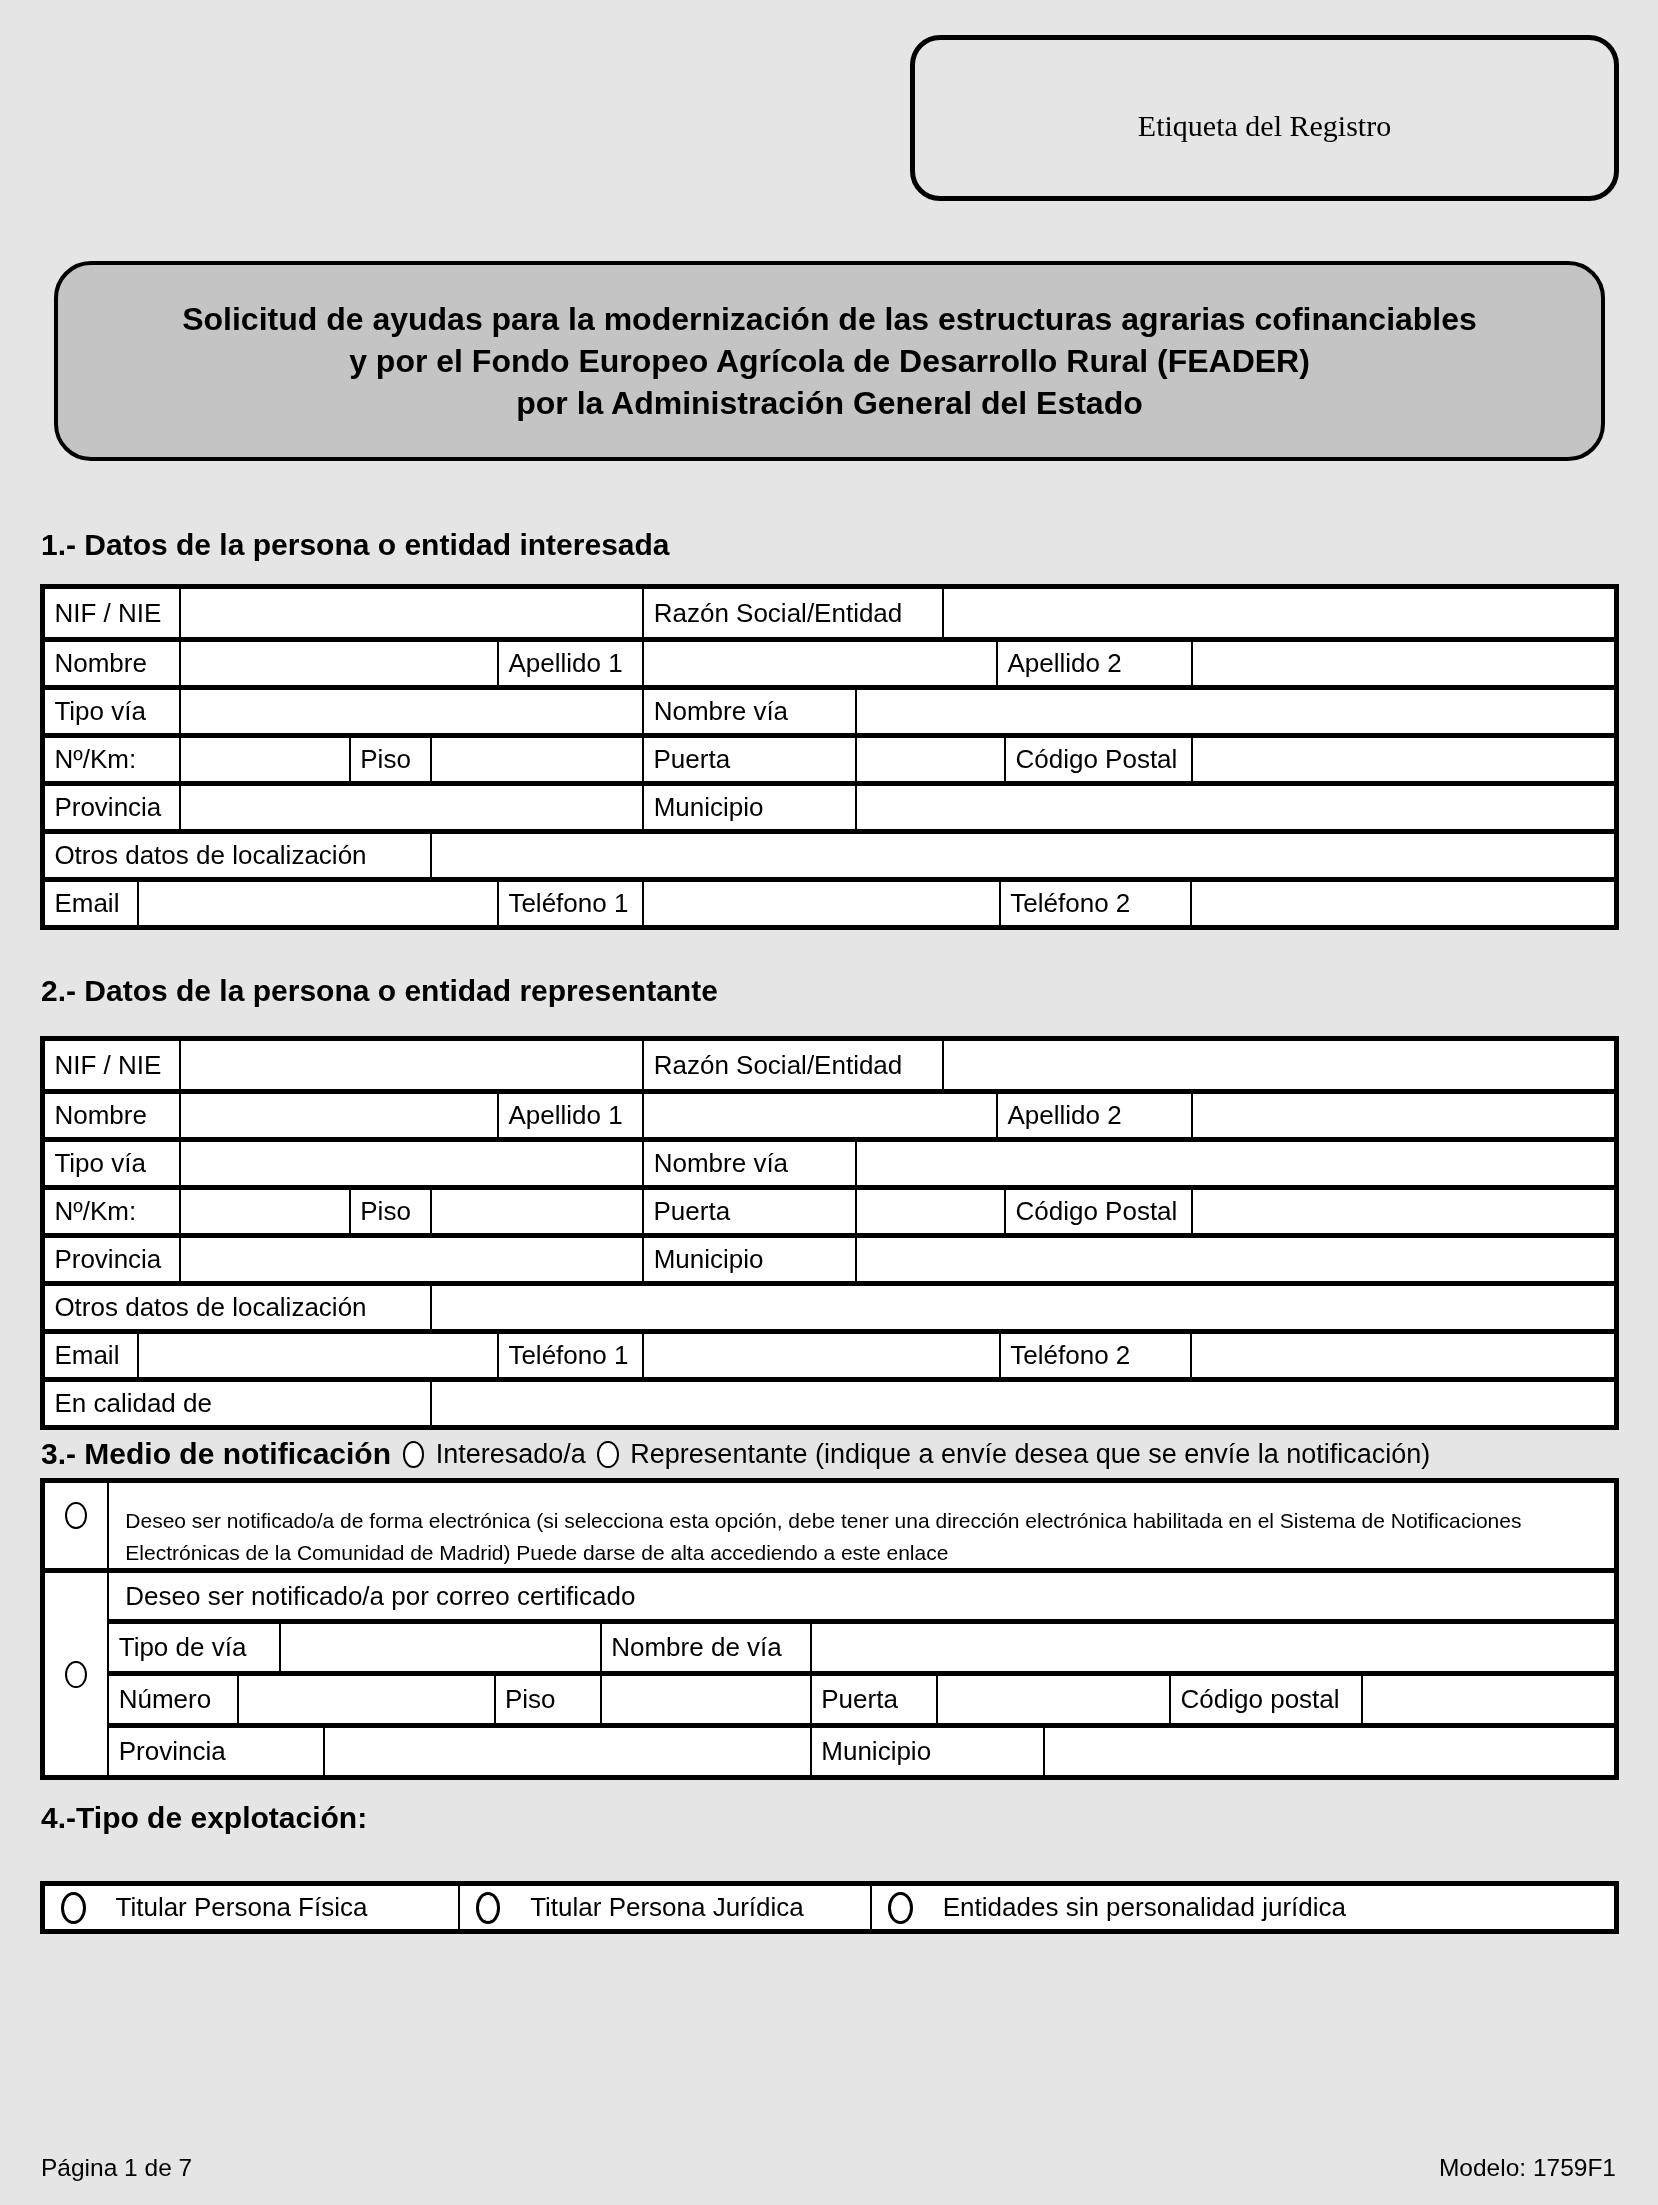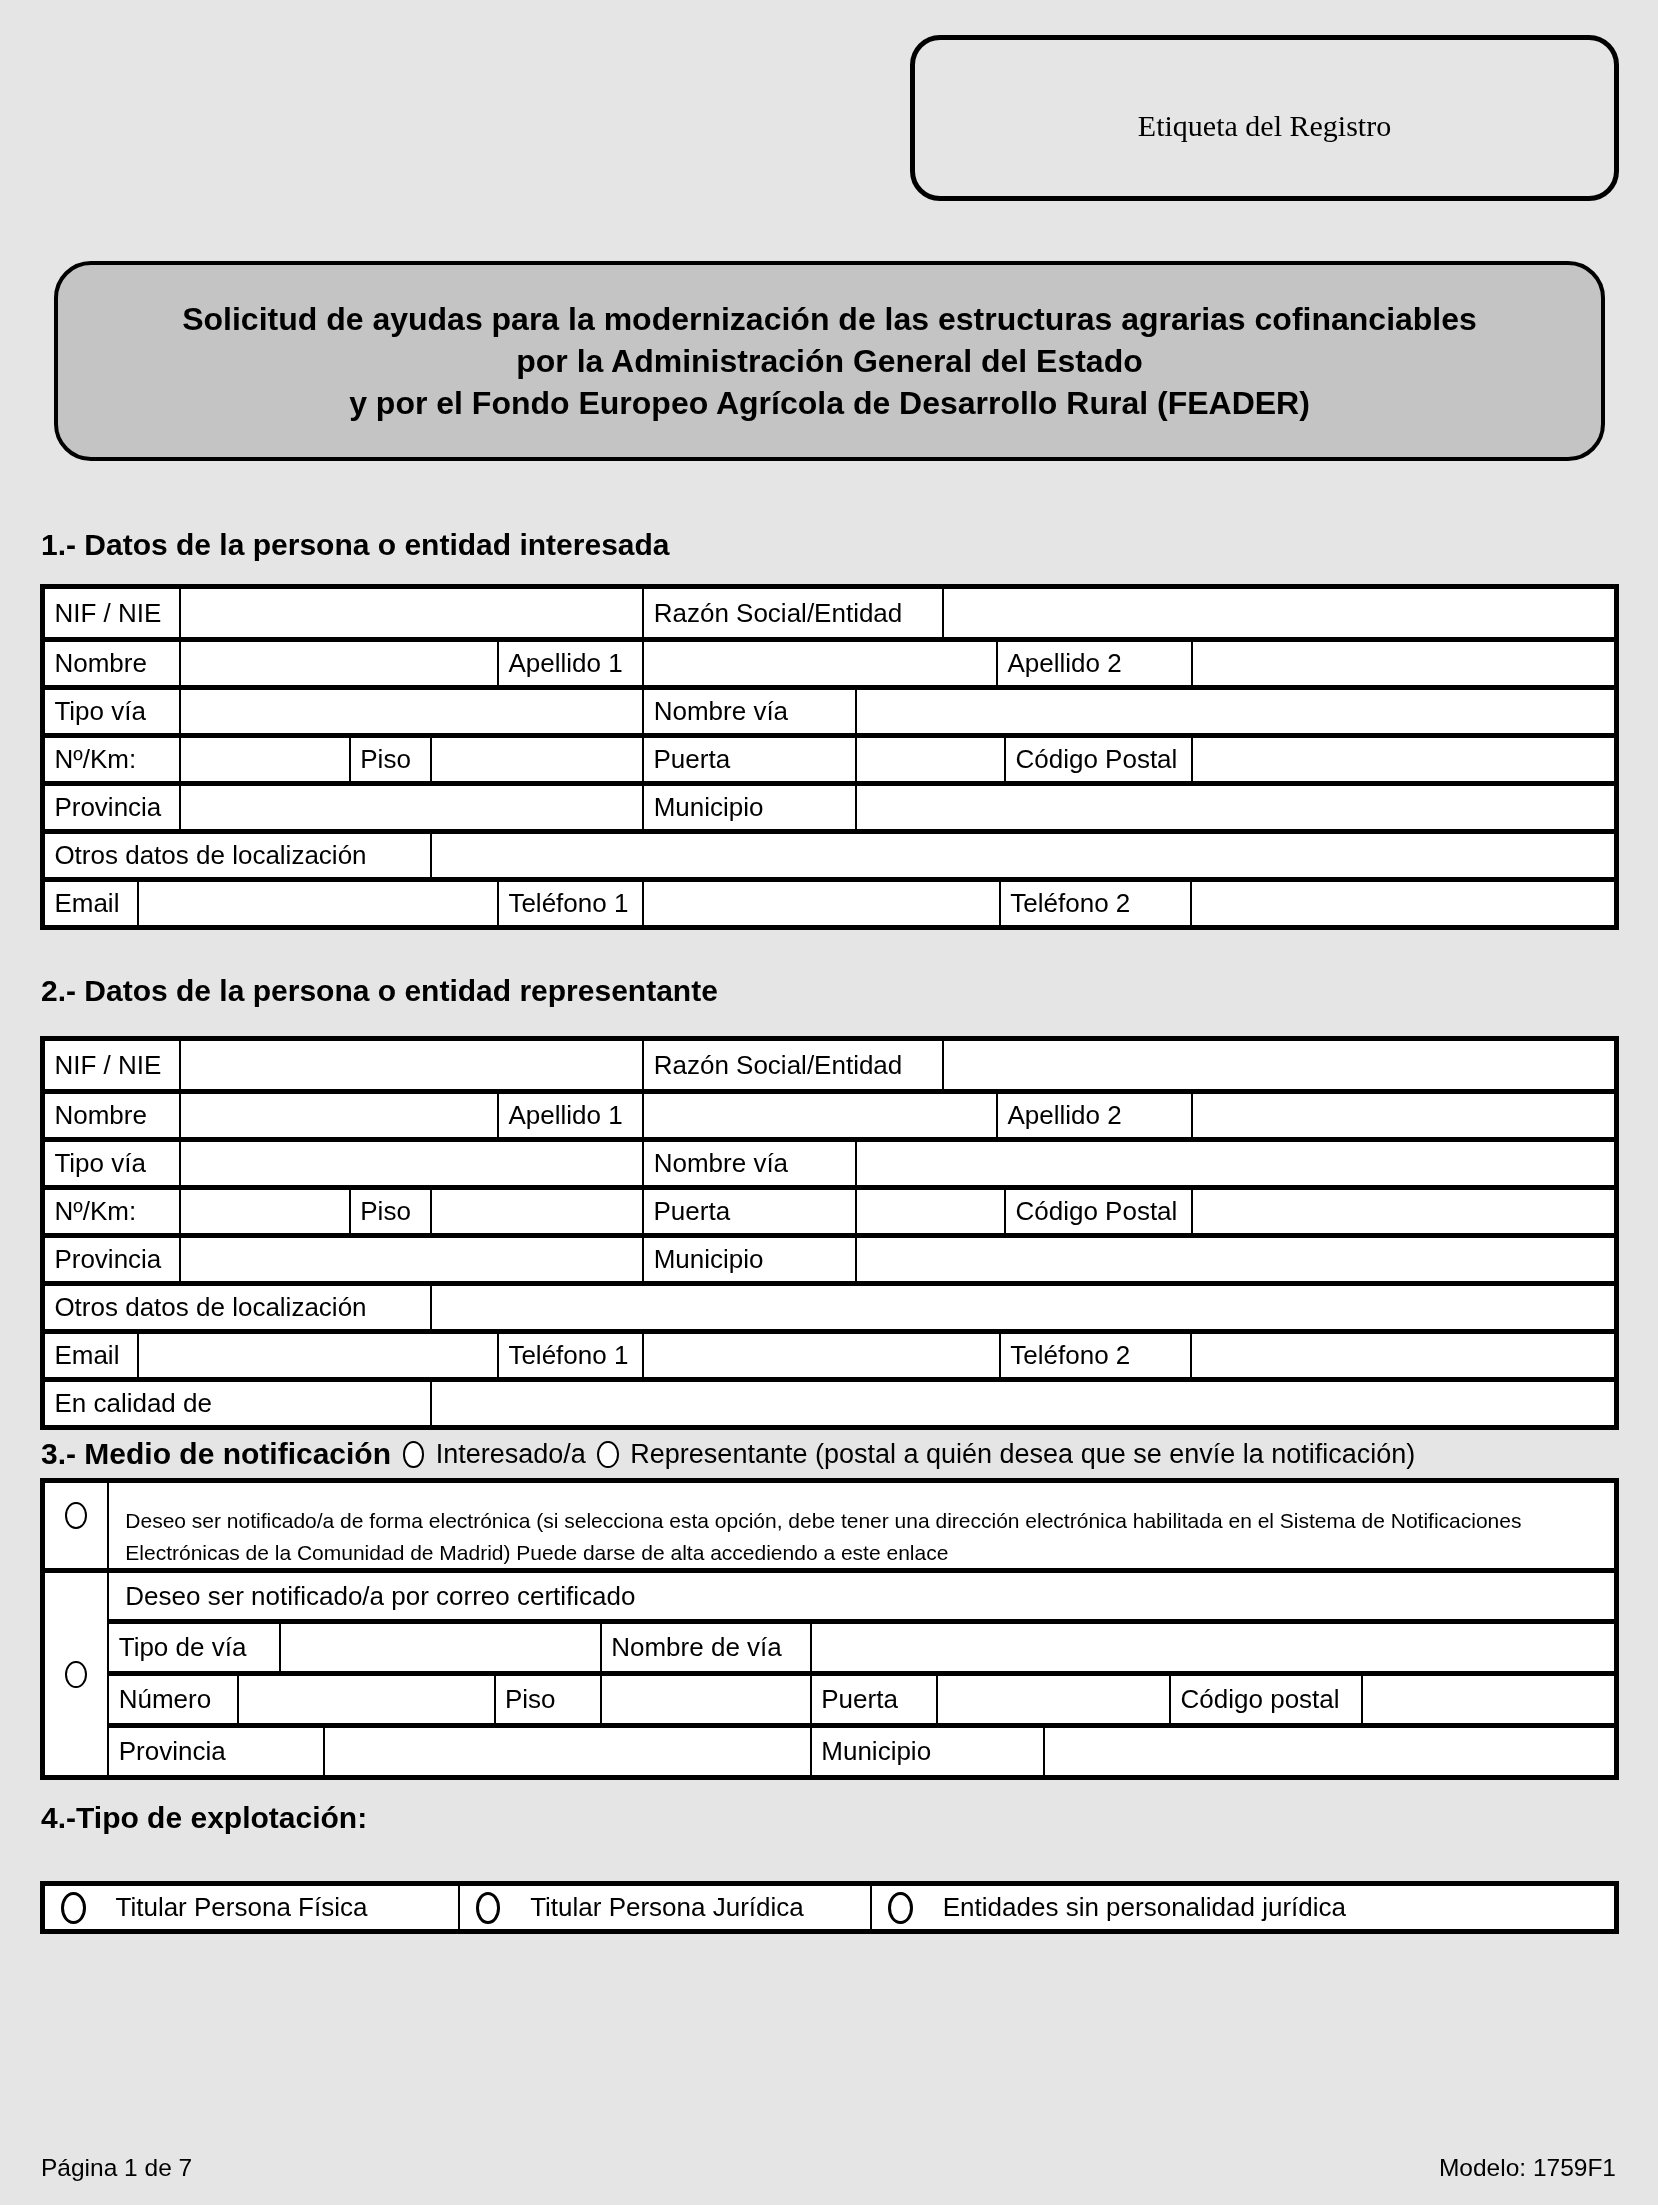--- a/index.html
+++ b/index.html
@@ -79,22 +79,22 @@
 <body>
 
 <div id="page">
 
   <div class="etiqueta">
     <span>Etiqueta del Registro</span>
   </div>
 
   <div class="titlebox" style="background: rgb(196, 196, 196);">
     <span>Solicitud de ayudas para la modernización de las estructuras agrarias cofinanciables</span>
+    <span>y por el Fondo Europeo Agrícola de Desarrollo Rural (FEADER)</span>
     <span>por la Administración General del Estado</span>
-    <span>y por el Fondo Europeo Agrícola de Desarrollo Rural (FEADER)</span>
   </div>
 
   <div class="sec-heading" style="top:528px;">1.- Datos de la persona o entidad interesada</div>
 
   <div class="tb" style="top:584px;">
     <div class="tr first">
       <div class="tc nb" style="flex:0 0 8.57%;">NIF / NIE</div>
       <div class="tc" style="flex:0 0 29.50%;"></div>
       <div class="tc" style="flex:0 0 19.10%;">Razón Social/Entidad</div>
       <div class="tc" style="flex:0 0 42.83%;"></div>
@@ -198,21 +198,21 @@
       <div class="tc nb" style="flex:0 0 24.52%;">En calidad de</div>
       <div class="tc" style="flex:0 0 75.48%;"></div>
     </div>
   </div>
 
   <div class="h3row" style="top:1437px;">
     <span class="bold">3.- Medio de notificación</span>
     <span class="radio"></span>
     <span class="reg">Interesado/a</span>
     <span class="radio"></span>
-    <span class="reg">Representante (postal a quién desea que se envíe la notificación)</span>
+    <span class="reg">Representante (indique a envíe desea que se envíe la notificación)</span>
   </div>
 
   <div class="tb" style="top:1478px;">
     <div class="nrow1">
       <div class="nradio topalign">
         <span class="radio"></span>
       </div>
       <div class="ntext">Deseo ser notificado/a de forma electrónica (si selecciona esta opción, debe tener una dirección electrónica habilitada en el Sistema de Notificaciones Electrónicas de la Comunidad de Madrid) Puede darse de alta accediendo a este enlace</div>
     </div>
     <div class="nrow2">

